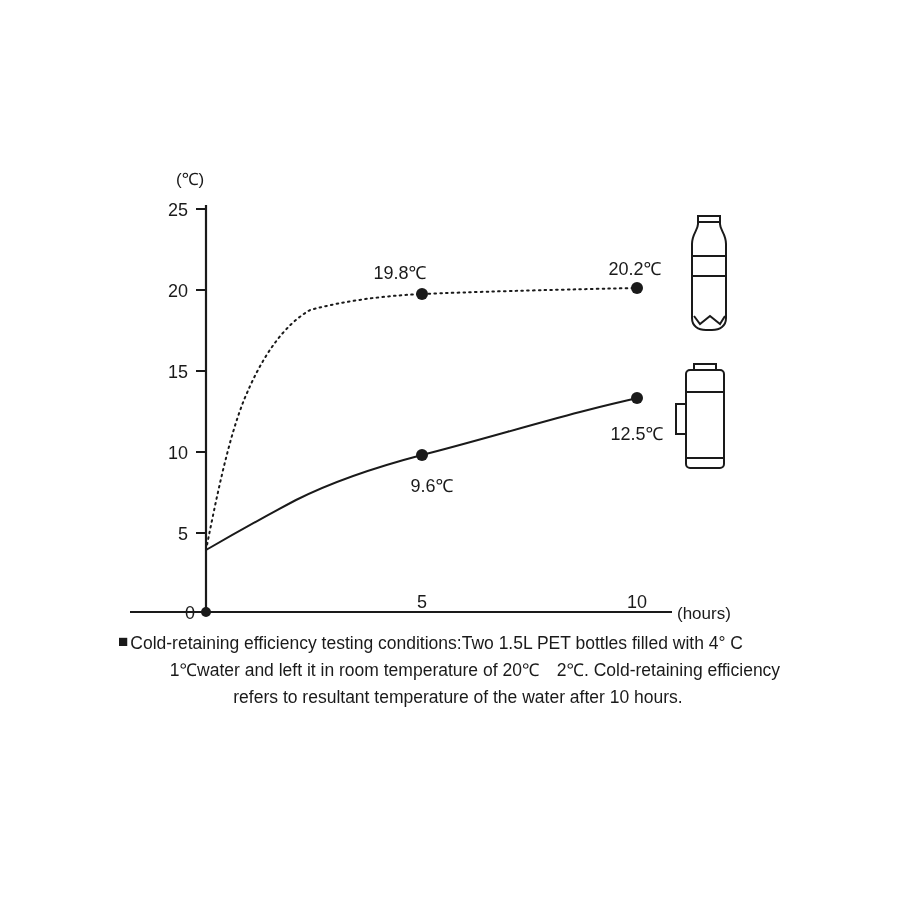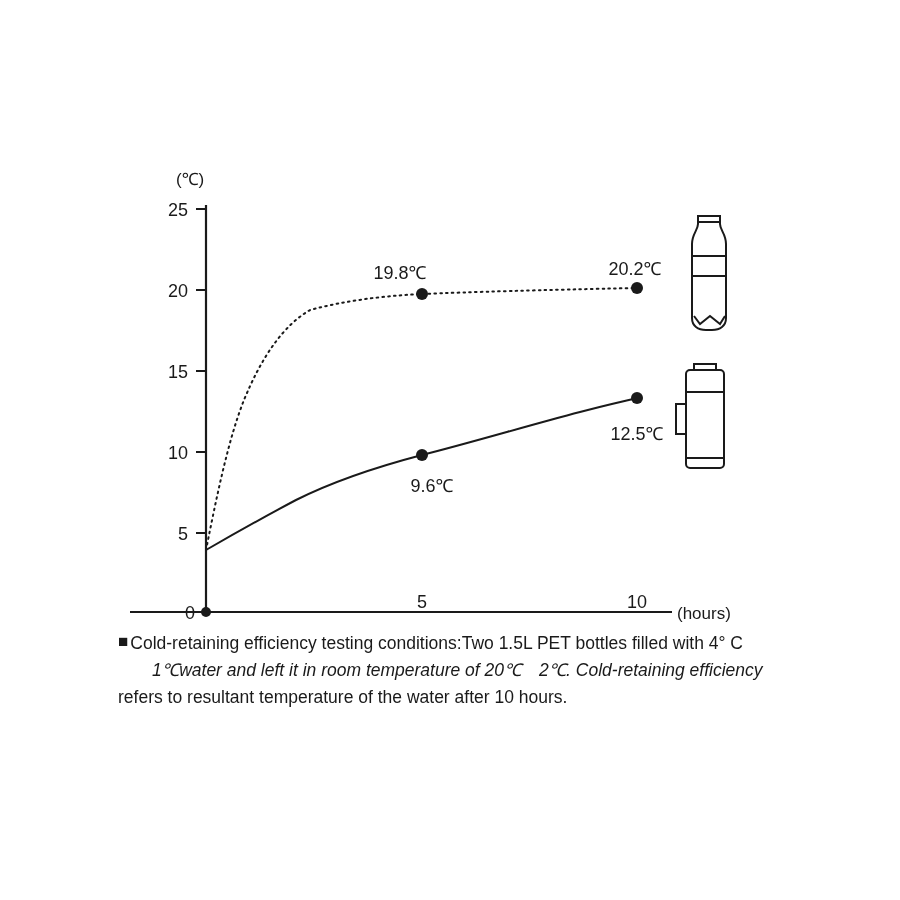--- a/index.html
+++ b/index.html
@@ -31,21 +31,21 @@
     display: block;
   }
   text {
     font-family: "Liberation Sans", sans-serif;
     fill: #1a1a1a;
   }
   .axis-unit { font-size: 17px; }
   .tick-label { font-size: 18px; }
   .axis-name { font-size: 17px; }
   .point-label { font-size: 18px; }
-  .caption-line { font-size: 17.5px; }
+  .caption-line { font-size: 17.5px; text-align: center; }
   .caption-marker { font-size: 17px; }
 </style>
 </head>
 <body>
 
 <div id="chart-root">
   <svg class="chart" viewBox="0 0 900 900">
 
     <line x1="206" y1="205" x2="206" y2="612" stroke="#1a1a1a" stroke-width="2.2"></line>
 
@@ -105,16 +105,16 @@
       <path d="M686,404 L676,404 L676,434 L686,434"></path>
       <line x1="686" y1="458" x2="724" y2="458"></line>
     </g>
   </svg>
 
   <div style="position:absolute; left:118px; top:630px; width:680px;">
     <div style="display:flex; align-items:flex-start; line-height:1.55;">
       <span class="caption-marker" style="margin-right:2px; line-height:1.45;">■</span>
       <span class="caption-line">Cold-retaining efficiency testing conditions:Two 1.5L PET bottles filled with 4° C</span>
     </div>
-    <div class="caption-line" style="line-height:1.55; margin-left:34px;font-style:italic;">1℃water and left it in room temperature of 20℃　2℃. Cold-retaining efficiency</div>
+    <div class="caption-line" style="line-height:1.55; margin-left:34px;">1℃water and left it in room temperature of 20℃　2℃. Cold-retaining efficiency</div>
     <div class="caption-line" style="line-height:1.55; ">refers to resultant temperature of the water after 10 hours.</div>
   </div>
 </div>
 
 </body></html>

